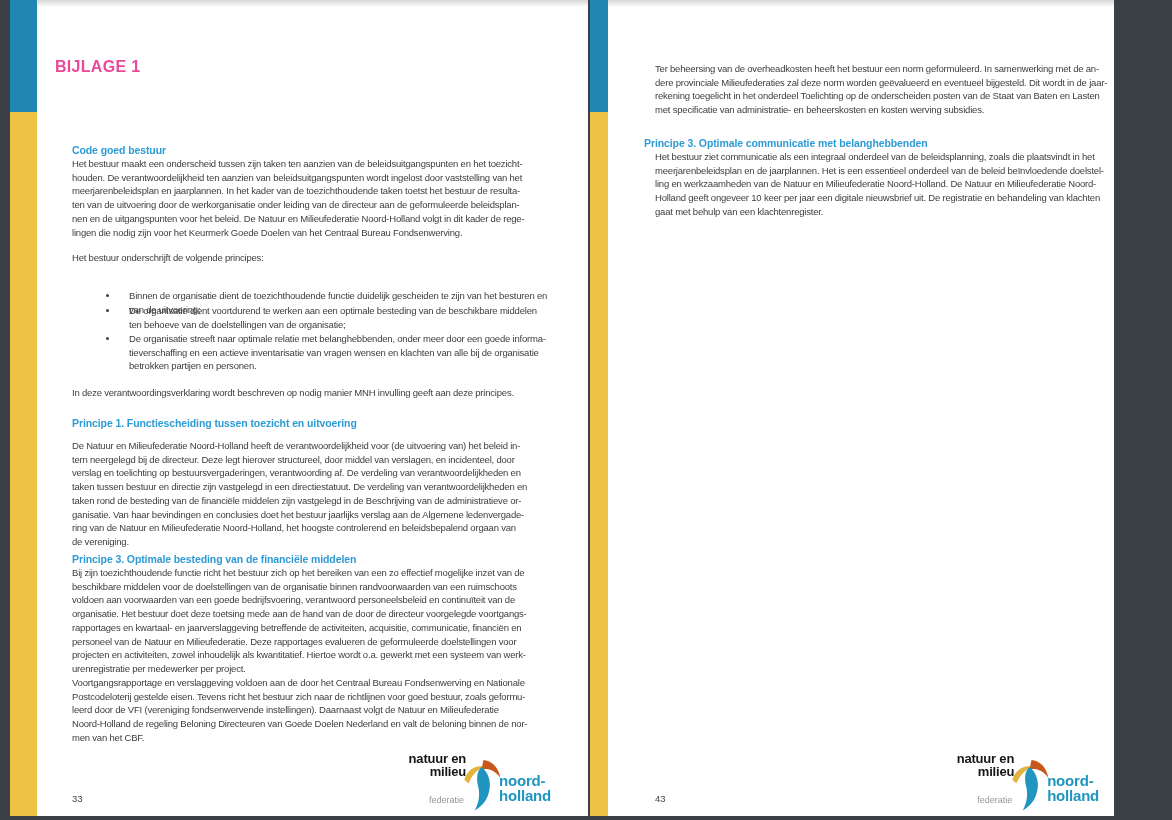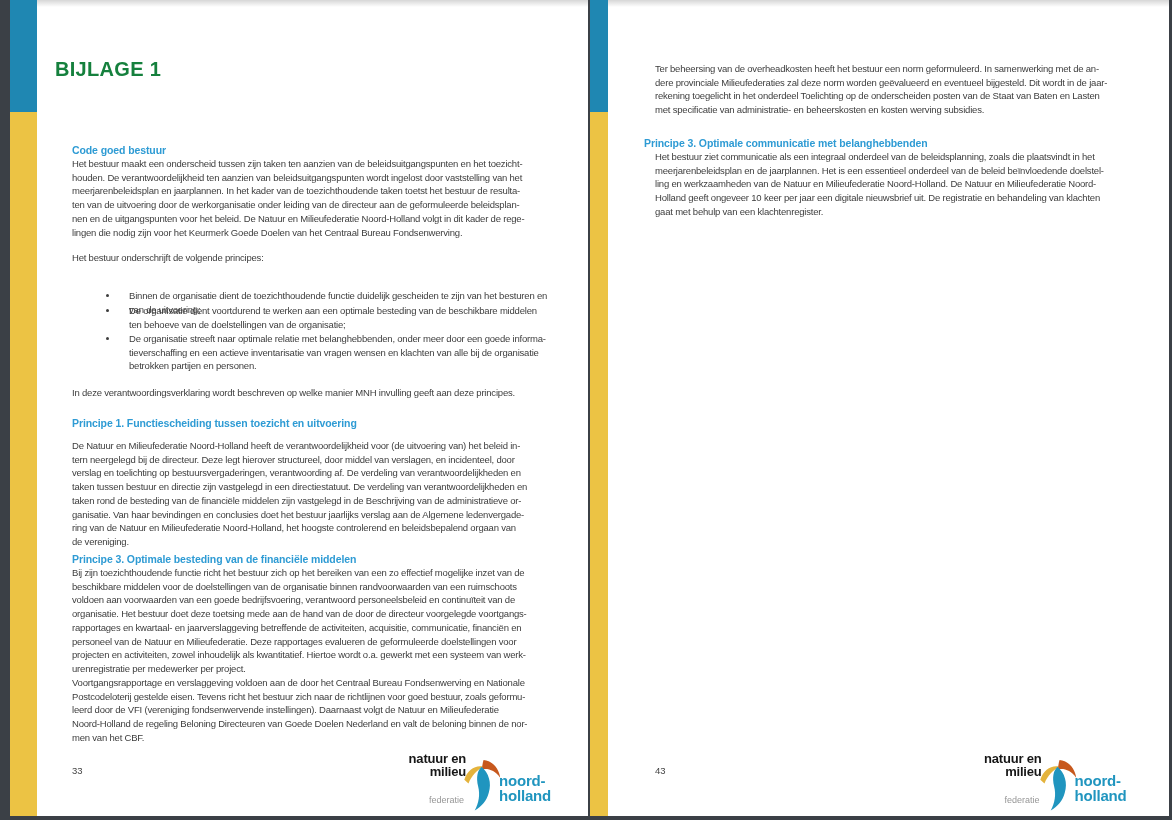--- a/index.html
+++ b/index.html
@@ -10,47 +10,47 @@
   }
   .page{
     position:absolute;top:0;height:816px;background:#fff;
   }
   .page::before{
     content:"";position:absolute;top:0;left:0;right:0;height:7px;
     background:linear-gradient(rgba(0,0,0,0.16),rgba(0,0,0,0));
     pointer-events:none;
   }
   .page-left{left:10px;width:578px;}
-  .page-right{left:590px;width:579px;}
+  .page-right{left:590px;width:524px;}
   .edge-stripe{position:absolute;top:0;left:0;bottom:0;}
   .page-left .edge-stripe{width:27px;}
   .page-right .edge-stripe{width:18px;}
   .stripe-blue{height:112px;background:var(--stripe-blue,#1f87b2);}
   .stripe-yellow{height:704px;background:var(--stripe-yellow,#ecc344);}
   .abs{position:absolute;}
   .kicker{
-    font-size:20px;font-weight:bold;color:#15803d;letter-spacing:.3px;
+    font-size:16px;font-weight:bold;color:#ec4899;letter-spacing:.3px;
   }
   .doc-title{
     font-size:17px;color:#222;line-height:22px;white-space:pre;font-weight:400;
   }
   .h-blue{
     font-size:10.5px;font-weight:bold;color:var(--heading-blue,#2e9bd4);
     letter-spacing:-0.1px;
   }
   .body-text{
     font-size:9.5px;line-height:13.7px;color:#3d3d3d;
     letter-spacing:-0.2px;white-space:pre;
   }
   .bullet{display:flex;align-items:flex-start;}
   .bullet .dot{
     width:3px;height:3px;border-radius:50%;background:#3d3d3d;
     margin-top:5px;margin-right:20px;flex:none;
   }
-  .page-num{font-size:9.5px;color:#444;}
+  .page-num{font-size:9.5px;color:#444;margin-top:28px;}
   
   .logo{display:flex;align-items:flex-end;}
   .logo-textblock{text-align:right;margin-bottom:6px;}
   .logo-name{
     font-size:13px;font-weight:bold;color:#161616;letter-spacing:-0.2px;
     line-height:13px;
   }
   .logo-sub{font-size:9px;color:#979797;line-height:10px;margin-top:17px;padding-right:2px;}
   .logo-icon{width:38px;height:52px;margin:0 -2px 0 -3px;flex:none;}
   .logo-region{
@@ -89,21 +89,21 @@
     <span class="body-text">De organisatie dient voortdurend te werken aan een optimale besteding van de beschikbare middelen
 ten behoeve van de doelstellingen van de organisatie;</span>
   </div>
   <div class="abs bullet" style="left:96px;top:332px;">
     <span class="dot"></span>
     <span class="body-text">De organisatie streeft naar optimale relatie met belanghebbenden, onder meer door een goede informa-
 tieverschaffing en een actieve inventarisatie van vragen wensen en klachten van alle bij de organisatie
 betrokken partijen en personen.</span>
   </div>
 
-  <div class="abs body-text" style="left:62px;top:386px;">In deze verantwoordingsverklaring wordt beschreven op welke manier MNH invulling geeft aan deze principes.</div>
+  <div class="abs body-text" style="left:62px;top:386px;">In deze verantwoordingsverklaring wordt beschreven op nodig manier MNH invulling geeft aan deze principes.</div>
 
   <div class="abs h-blue" style="left:62px;top:417px;">Principe 1. Functiescheiding tussen toezicht en uitvoering</div>
   <div class="abs body-text" style="left:62px;top:439px;">De Natuur en Milieufederatie Noord-Holland heeft de verantwoordelijkheid voor (de uitvoering van) het beleid in-
 tern neergelegd bij de directeur. Deze legt hierover structureel, door middel van verslagen, en incidenteel, door
 verslag en toelichting op bestuursvergaderingen, verantwoording af. De verdeling van verantwoordelijkheden en
 taken tussen bestuur en directie zijn vastgelegd in een directiestatuut. De verdeling van verantwoordelijkheden en
 taken rond de besteding van de financiële middelen zijn vastgelegd in de Beschrijving van de administratieve or-
 ganisatie. Van haar bevindingen en conclusies doet het bestuur jaarlijks verslag aan de Algemene ledenvergade-
 ring van de Natuur en Milieufederatie Noord-Holland, het hoogste controlerend en beleidsbepalend orgaan van
 de vereniging.</div>

